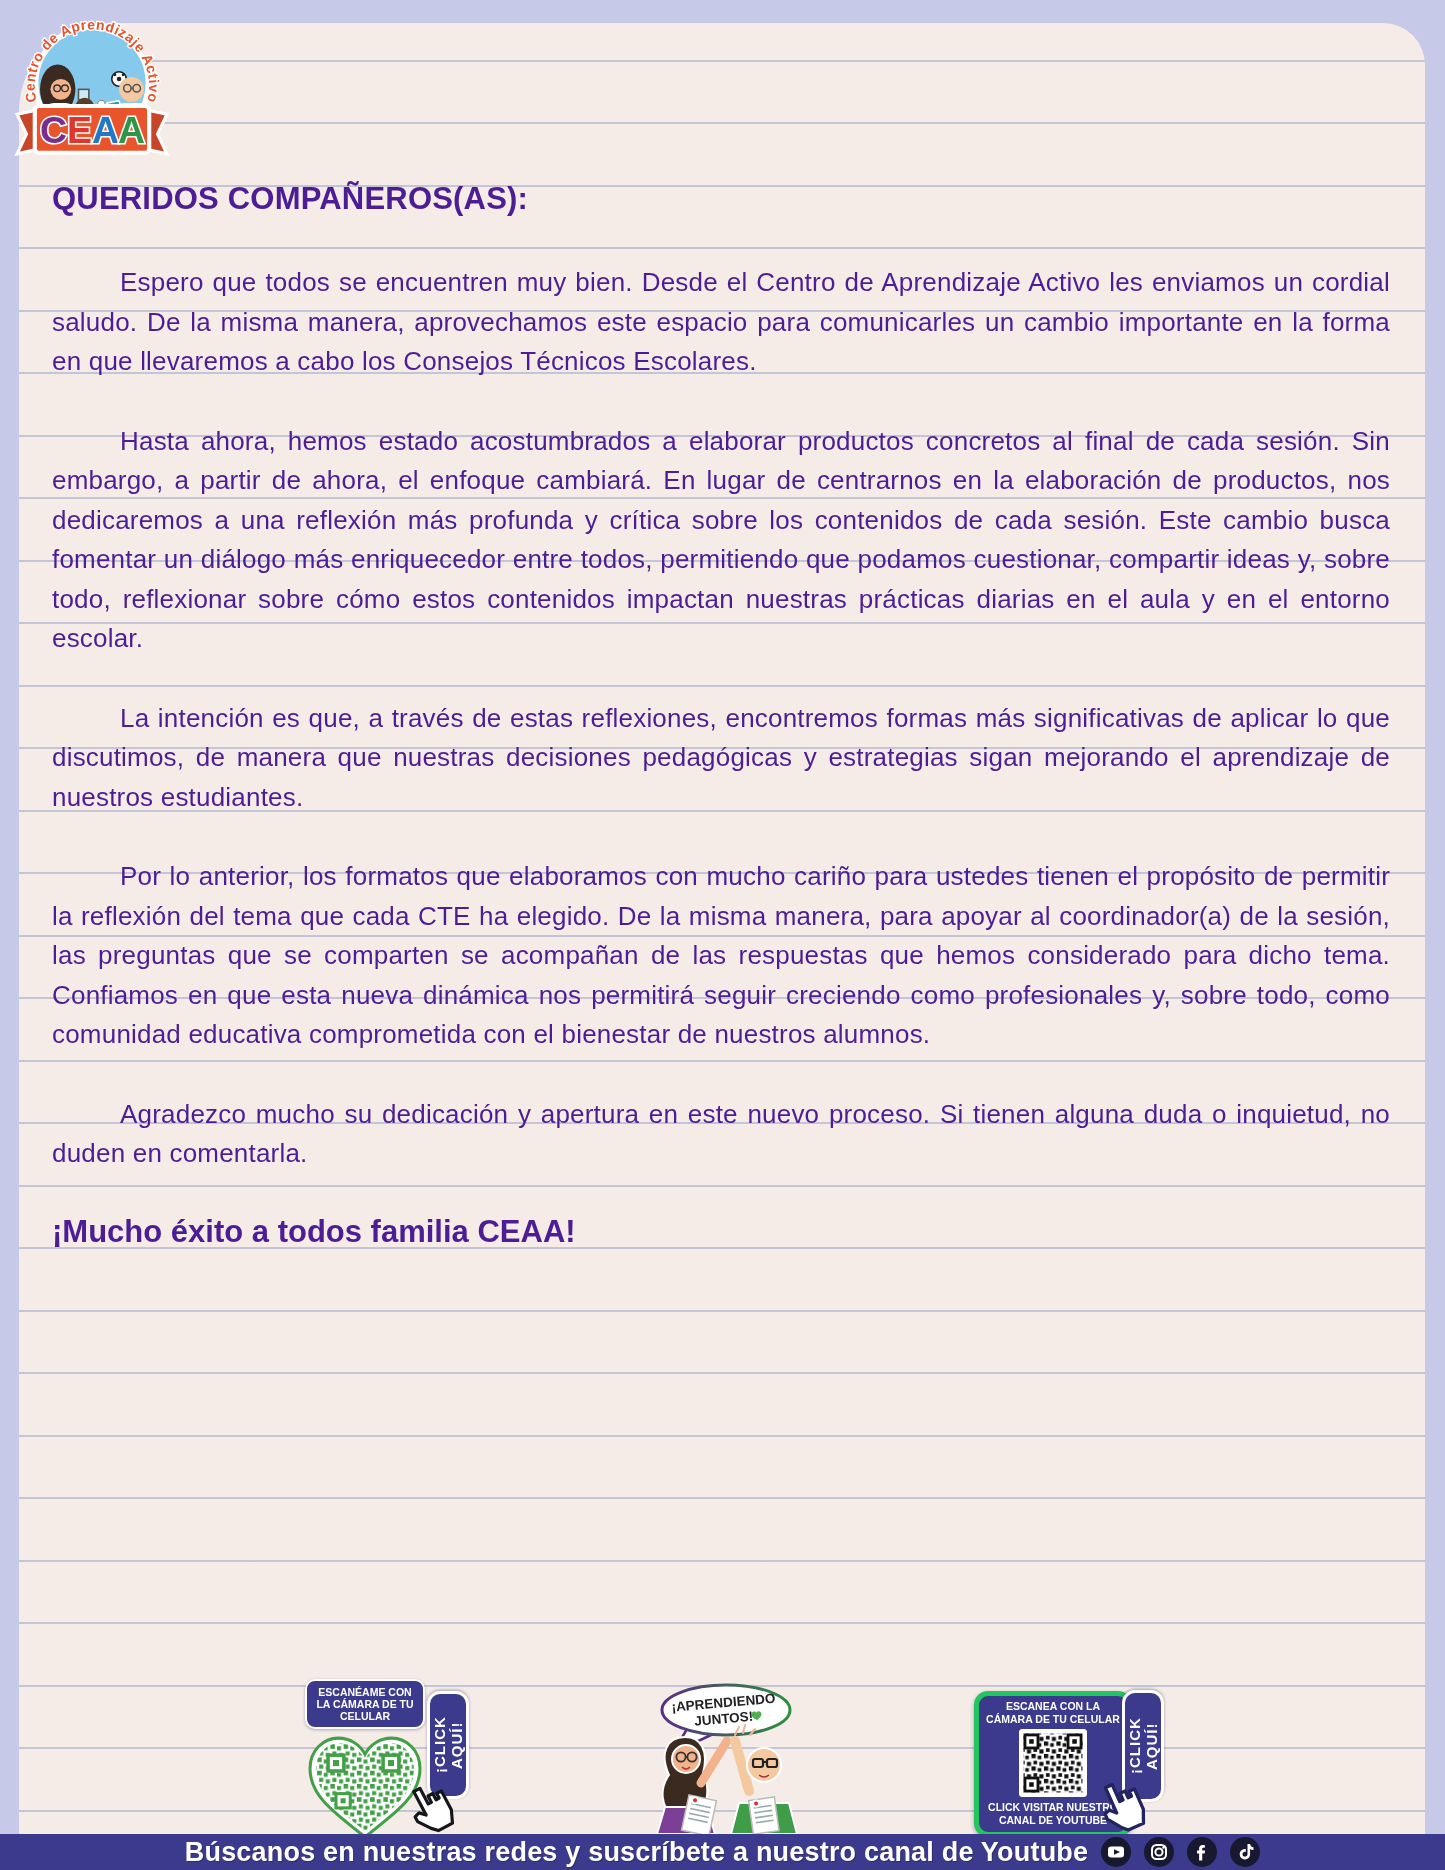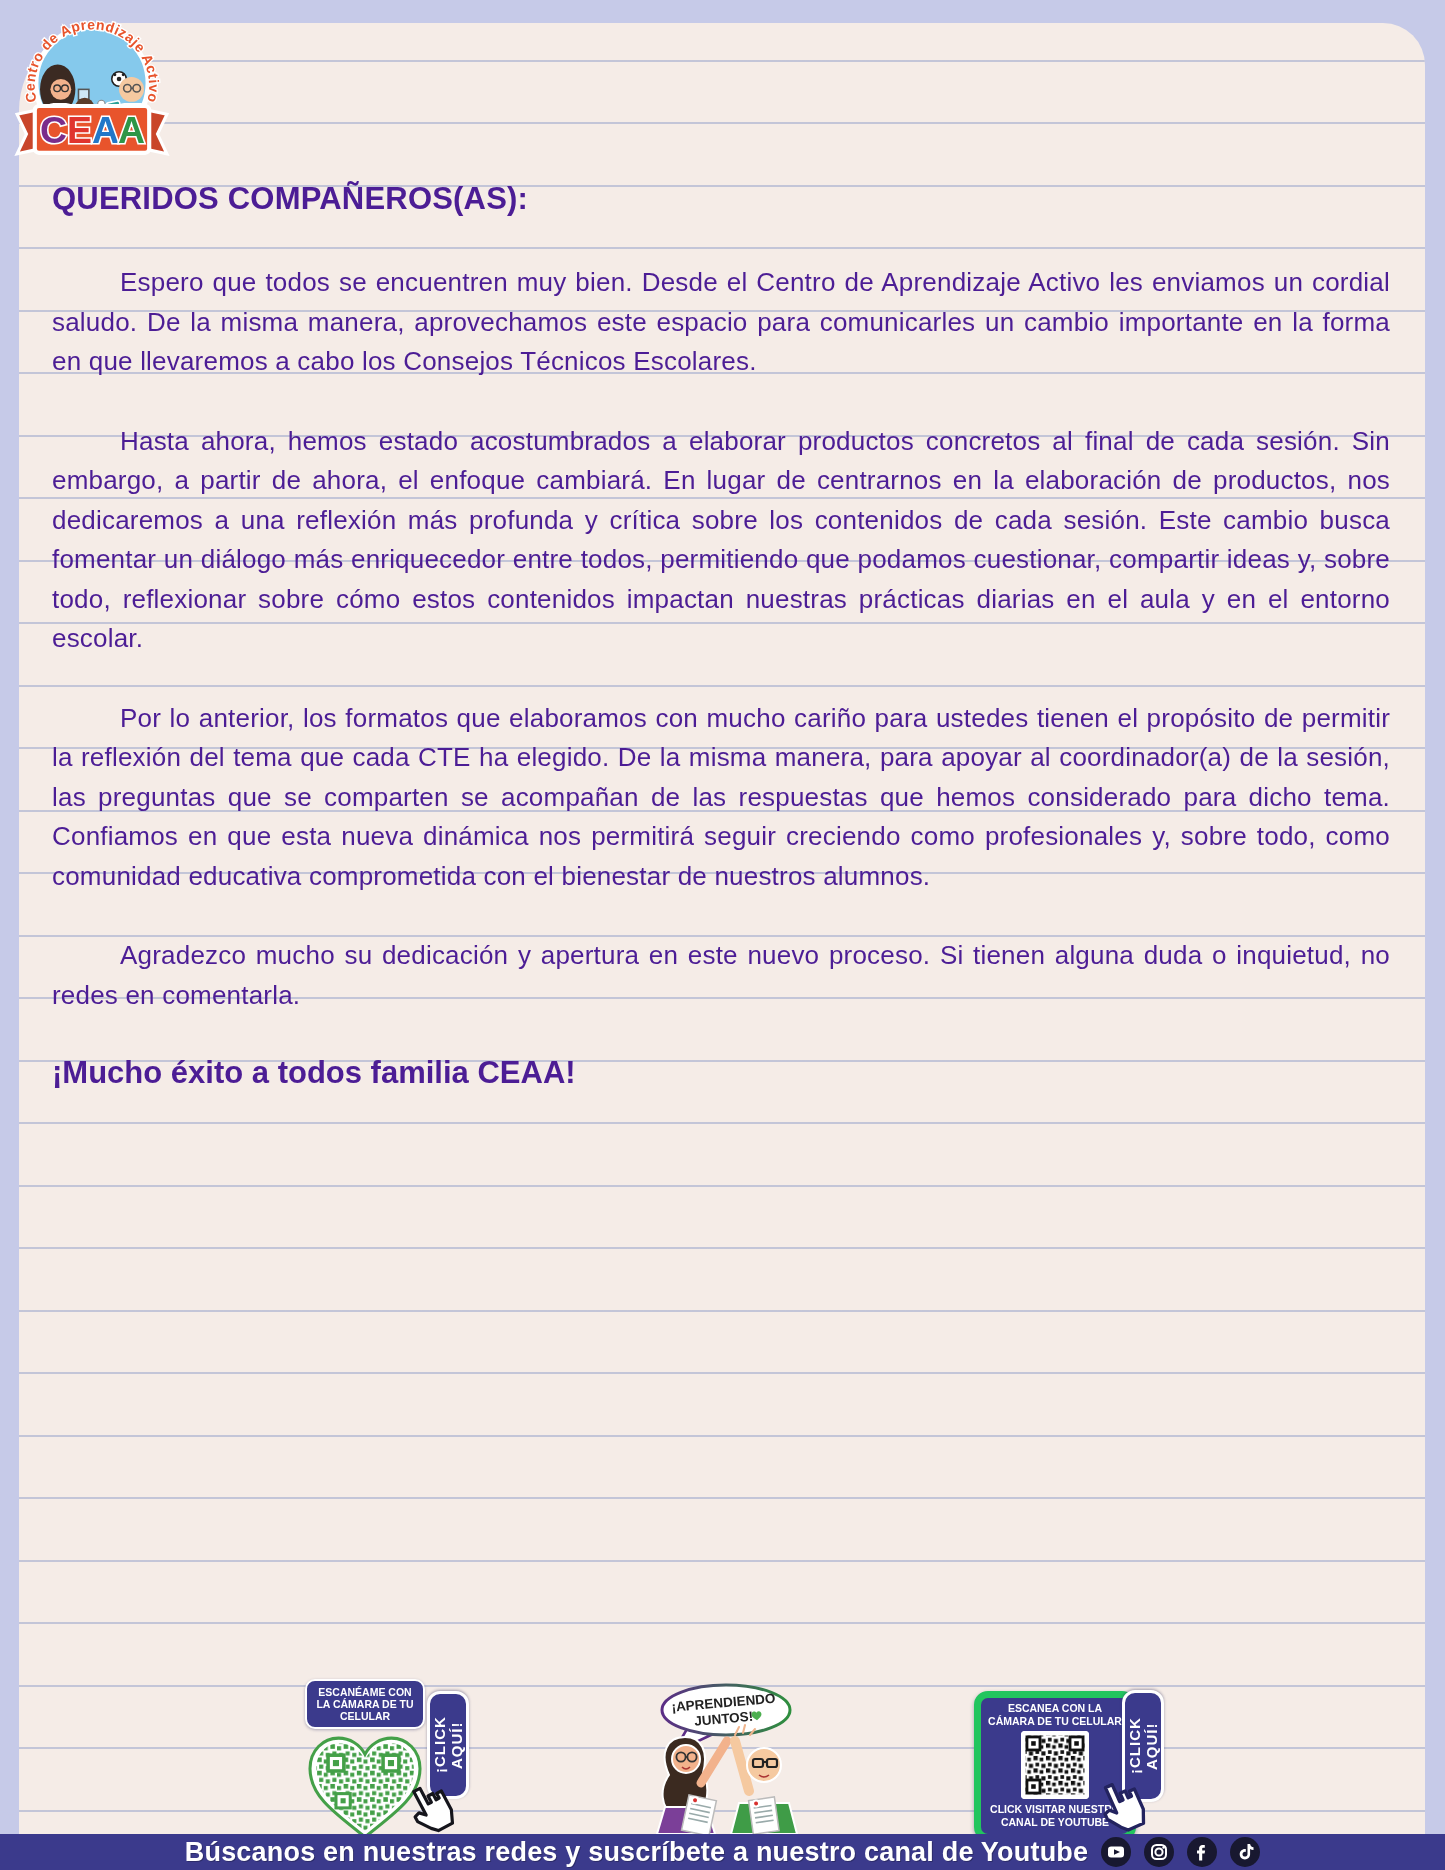--- a/index.html
+++ b/index.html
@@ -70,21 +70,21 @@
   .hand{position:absolute;z-index:5;}
   .store-hand{left:108px;top:105px;width:46px;height:54px;transform:rotate(-28deg);}
 
   .mascots{
     position:absolute;left:612px;top:1660px;width:180px;height:151px;
     overflow:hidden;z-index:3;
   }
 
   .yt-block{
     position:absolute;left:955px;top:1668px;width:140px;z-index:3;
-    background:#3b3a8c;border:7px solid #22c55e;border-radius:14px;
+    background:#3b3a8c;border:5px solid #22c55e;border-radius:14px;
     color:#fff;text-align:center;padding:4px 4px 6px 4px;
     box-shadow:0 2px 4px rgba(40,40,90,.4);
   }
   .yt-label{font-size:10.5px;line-height:12.5px;font-weight:bold;}
   .yt-qr{display:block;background:#fff;border-radius:4px;margin:4px auto;}
   .yt-tab{left:1103px;top:1667px;height:86px;position:absolute;}
   .yt-hand{left:1078px;top:1758px;width:48px;height:56px;transform:rotate(-24deg);position:absolute;z-index:5;}
   .yt-hand svg path{stroke:#23235f;}
 
   
@@ -104,22 +104,23 @@
 <body>
 
 <div class="canvas">
 
   <div class="page">
 
     <div class="content">
       <h1 class="salutation">QUERIDOS COMPAÑEROS(AS):</h1>
       <p class="para">Espero que todos se encuentren muy bien. Desde el Centro de Aprendizaje Activo les enviamos un cordial saludo. De la misma manera, aprovechamos este espacio para comunicarles un cambio importante en la forma en que llevaremos a cabo los Consejos Técnicos Escolares.</p>
       <p class="para">Hasta ahora, hemos estado acostumbrados a elaborar productos concretos al final de cada sesión. Sin embargo, a partir de ahora, el enfoque cambiará. En lugar de centrarnos en la elaboración de productos, nos dedicaremos a una reflexión más profunda y crítica sobre los contenidos de cada sesión. Este cambio busca fomentar un diálogo más enriquecedor entre todos, permitiendo que podamos cuestionar, compartir ideas y, sobre todo, reflexionar sobre cómo estos contenidos impactan nuestras prácticas diarias en el aula y en el entorno escolar.</p>
+      <p class="para">La intención es que, a través de estas reflexiones, encontremos formas más significativas de aplicar lo que discutimos, de manera que nuestras decisiones pedagógicas y estrategias sigan mejorando el aprendizaje de nuestros estudiantes.</p>
       <p class="para">Por lo anterior, los formatos que elaboramos con mucho cariño para ustedes tienen el propósito de permitir la reflexión del tema que cada CTE ha elegido. De la misma manera, para apoyar al coordinador(a) de la sesión, las preguntas que se comparten se acompañan de las respuestas que hemos considerado para dicho tema. Confiamos en que esta nueva dinámica nos permitirá seguir creciendo como profesionales y, sobre todo, como comunidad educativa comprometida con el bienestar de nuestros alumnos.</p>
-      <p class="para">Agradezco mucho su dedicación y apertura en este nuevo proceso. Si tienen alguna duda o inquietud, no redes en comentarla.</p>
+      <p class="para">Agradezco mucho su dedicación y apertura en este nuevo proceso. Si tienen alguna duda o inquietud, no duden en comentarla.</p>
       <p class="closing">¡Mucho éxito a todos familia CEAA!</p>
     </div>
 
     <div class="store-block">
       <div class="pill store-scan">ESCANÉAME CON LA CÁMARA DE TU CELULAR</div>
 
       <svg class="heart-qr" width="124" height="110" viewBox="0 0 120 108">
         <defs>
           <pattern id="qrGreen" width="13" height="13" patternUnits="userSpaceOnUse">
             <rect x="0" y="0" width="4.5" height="4.5" fill="#44a048"></rect>

